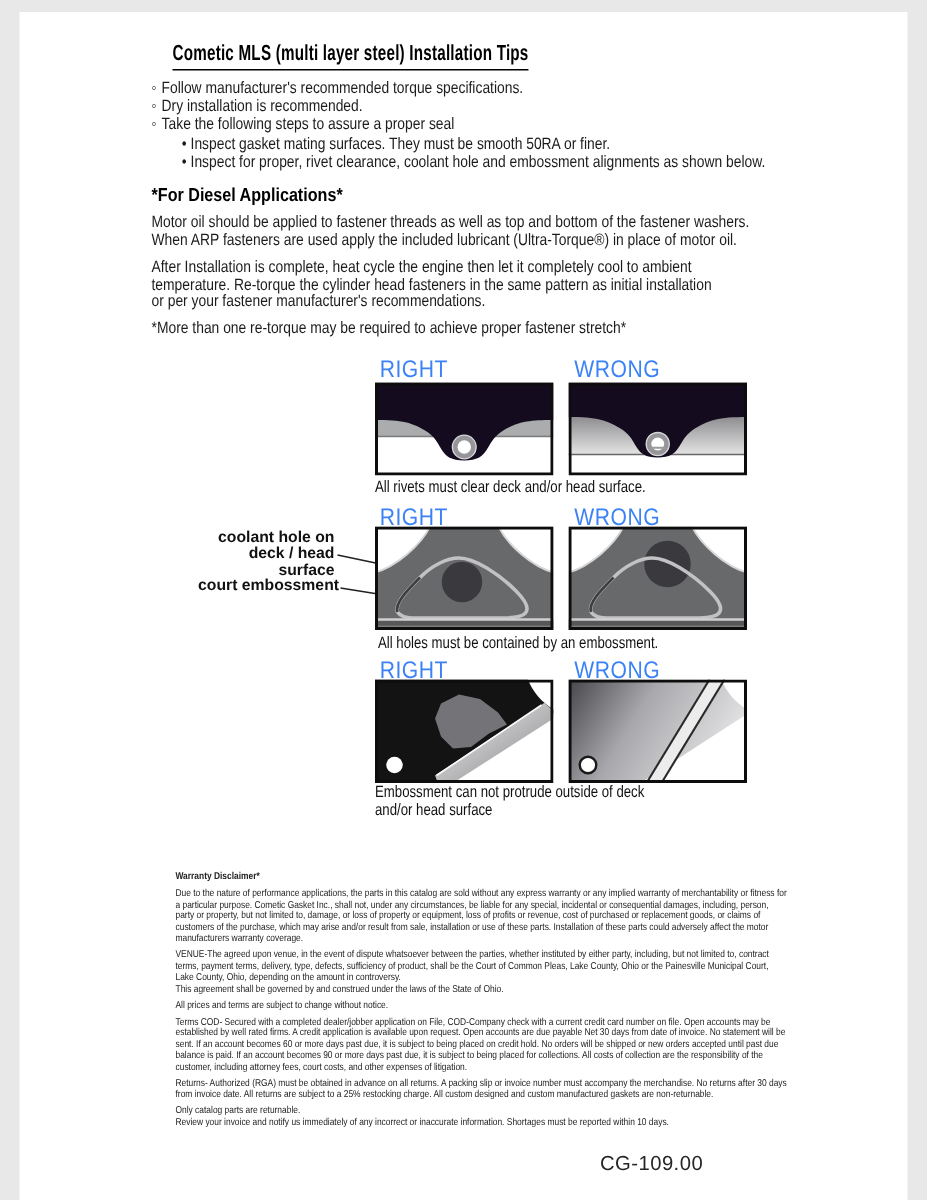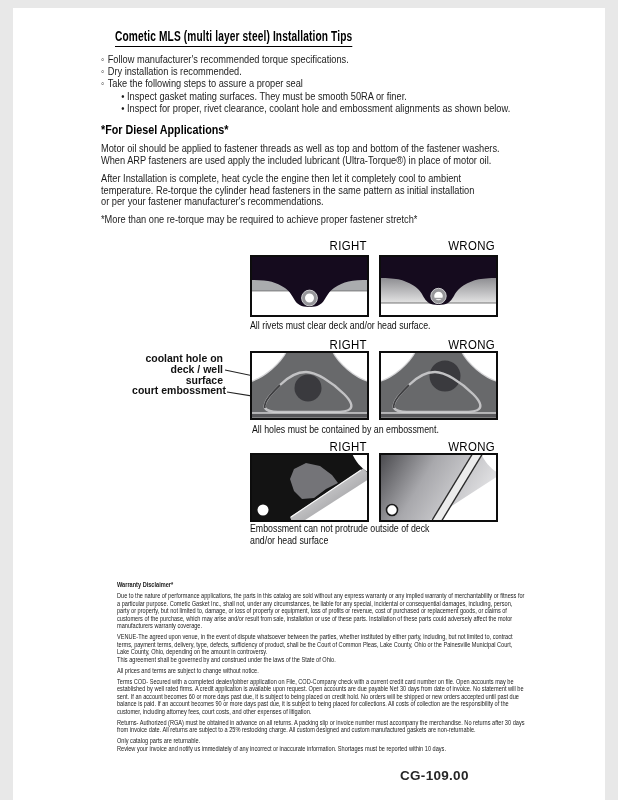--- a/index.html
+++ b/index.html
@@ -27,30 +27,30 @@
   .tip.level2{margin-left:24px;}
   .tip.level2 .marker{width:7px;}
 
   .diesel-heading{left:88px;top:115px;font-size:12.5px;font-weight:bold;color:#000;}
   .para{left:88px;top:0;font-size:11px;line-height:11.6px;}
   .para div{white-space:nowrap;}
   .p1{top:135px;}
   .p2{top:165px;}
   .note{top:206px;}
 
-  .rw-label{width:119px;text-align:right;font-size:13px;color:#000000;letter-spacing:.4px;}
+  .rw-label{width:119px;text-align:left;font-size:16px;color:#3b82f6;letter-spacing:.4px;}
   .rwlab-in{display:inline-block;transform:scaleX(.88);transform-origin:center top;}
   .caption{font-size:11px;color:#111;line-height:12px;}
   .caption div{white-space:nowrap;}
 
   .side-label{font-size:10.5px;line-height:11px;text-align:right;color:#111;font-weight:bold;}
   .legal{left:104px;top:573px;width:480px;font-size:6.6px;line-height:7.5px;color:#222;}
   .legal-heading{font-weight:bold;margin-bottom:3.5px;}
   .legal-para{margin-bottom:3.5px;}
-  .footer-code{left:387px;top:760px;font-size:13.5px;color:#262626;letter-spacing:.3px;font-weight:bold;}
+  .footer-code{left:387px;top:760px;font-size:13.5px;color:#262626;letter-spacing:.3px;}
 </style>
 </head>
 <body>
 
 <div class="page">
 
   <div class="abs title sx70 nowrap">Cometic MLS (multi layer steel) Installation Tips</div>
 
   <div class="abs tips sx84" id="tips-list">
       <div class="tip level1"><span class="marker">◦</span><span>Follow manufacturer's recommended torque specifications.</span></div>
@@ -104,21 +104,21 @@
 
   <div class="abs caption sx80" style="left:237px;top:311px">
       <div>All rivets must clear deck and/or head surface.</div>
     </div>
 
   <div class="abs rw-label" style="left:237px;top:329px"><span class="rwlab-in">RIGHT</span></div>
   <div class="abs rw-label" style="left:366px;top:329px"><span class="rwlab-in">WRONG</span></div>
 
   <div class="abs side-label" style="left:118px;top:345px;width:92px">
     <div>coolant hole on</div>
-    <div>deck / well surface</div>
+    <div>deck / head surface</div>
   </div>
   <div class="abs side-label" style="left:118px;top:377px;width:95px">
     <div>court embossment</div>
   </div>
   <svg class="abs" style="left:205px;top:352px" width="100" height="45" viewBox="0 0 100 45">
     <line x1="7" y1="10" x2="88" y2="27" style="stroke:var(--leader)" stroke-width="1.1"></line>
     <line x1="9" y1="32" x2="59" y2="40" style="stroke:var(--leader)" stroke-width="1.1"></line>
   </svg>
 
   <svg class="abs" style="left:237px;top:343px" width="119" height="69" viewBox="0 0 119 69">

